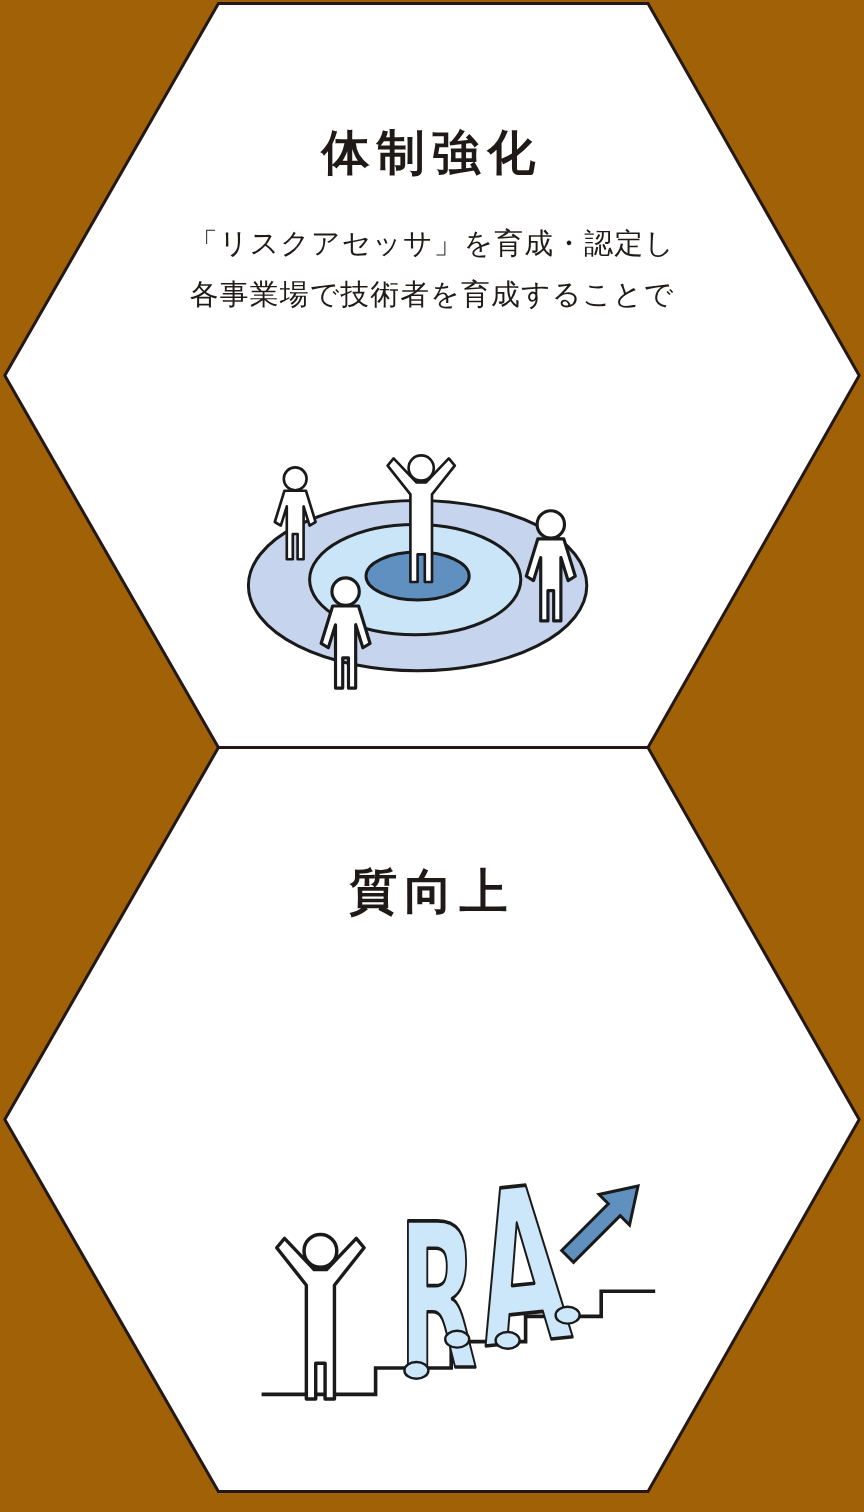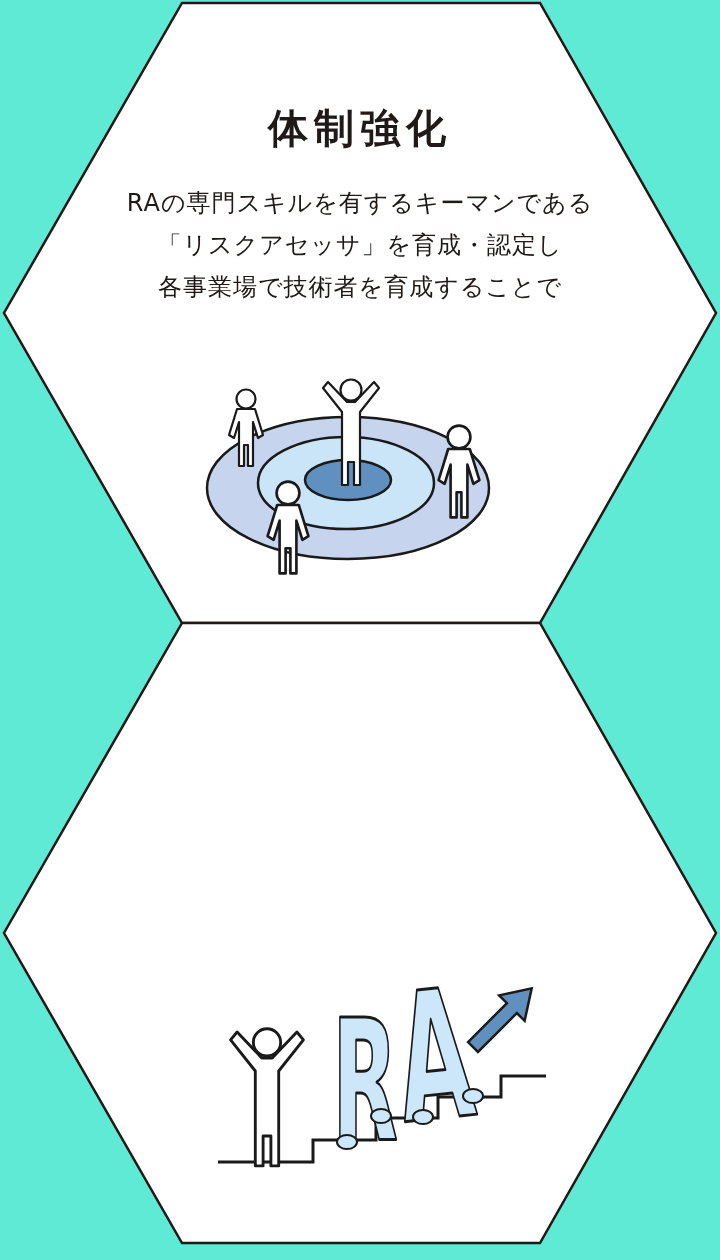--- a/index.html
+++ b/index.html
@@ -1,17 +1,17 @@
 <!DOCTYPE html>
 <html><head>
 <meta charset="utf-8">
 <style>
   html,body{margin:0;padding:0;background:#000;}
   .stage{
-    position:relative;width:720px;height:1260px;background:#5eead4;overflow:hidden;
+    position:relative;width:720px;height:1260px;background:#a16207;overflow:hidden;
     font-family:"DejaVu Sans","Liberation Sans",sans-serif;color:#1f1a17;text-decoration:underline;
   }
   .hex-layer{position:absolute;left:0;top:0;}
   .abs{position:absolute;left:0;width:720px;text-align:center;}
   .hex-title{
     margin:0;font-size:40px;line-height:56px;font-weight:600;
     letter-spacing:6px;color:#1f1a17;
   }
   .hex-lines{font-size:24px;line-height:42px;letter-spacing:1px;color:#1f1a17;}
   .ill{position:absolute;}
@@ -30,21 +30,20 @@
 
 <div class="stage">
 
   <svg class="hex-layer" width="720" height="1260" viewBox="0 0 720 1260">
     <polygon points="182,3 540,3 716,313 540,623 182,623 4,313" stroke="#231815" stroke-width="2.5" fill="#ffffff"></polygon>
     <polygon points="182,623 540,623 716,933 540,1243 182,1243 4,933" stroke="#231815" stroke-width="2.5" fill="#ffffff"></polygon>
   </svg>
 
   <h2 class="abs hex-title" style="top:100px;">体制強化</h2>
   <div class="abs hex-lines" style="top:182px;">
-    <div>RAの専門スキルを有するキーマンである</div>
     <div>「リスクアセッサ」を育成・認定し</div>
     <div>各事業場で技術者を育成することで</div>
   </div>
 
   <svg class="ill" style="left:180px;top:362px;" width="340" height="230" viewBox="0 0 340 230">
     <defs>
       <g id="psd" class="figure">
         <path d="M-9,0 L9,0 L17,26 L12,29 L7,13 L7,57 L2,57 L2,36 L-2,36 L-2,57 L-7,57 L-7,13 L-12,29 L-17,26 Z"></path>
         <circle cx="0" cy="-10" r="9.5"></circle>
       </g>
@@ -55,20 +54,21 @@
     </defs>
     <ellipse class="ring" cx="168" cy="126" rx="141" ry="71" fill="#c7d4ed"></ellipse>
     <ellipse class="ring" cx="166" cy="121" rx="88" ry="46" fill="#cae5f8"></ellipse>
     <ellipse class="ring" cx="168" cy="118" rx="43" ry="20" fill="#6090c0"></ellipse>
     <use href="#pru" transform="translate(171,40)"></use>
     <use href="#psd" transform="translate(66,47)"></use>
     <use href="#psd" transform="translate(108,143) scale(1.2)"></use>
     <use href="#psd" transform="translate(279,87) scale(1.2)"></use>
   </svg>
 
+  <h2 class="abs hex-title" style="top:716px;">質向上</h2>
   <div class="abs hex-lines" style="top:799px;">
   </div>
 
   <svg class="ill" style="left:180px;top:970px;" width="380" height="220" viewBox="0 0 380 220">
     <polyline class="stair" points="38,192 133,192 133,170 196,170 196,148 258,148 258,127 321,127 321,106 366,106"></polyline>
     <text class="ra-letter" x="152" y="169" font-size="167" textLength="66" lengthAdjust="spacingAndGlyphs" fill="#cde7fa">R</text>
     <ellipse class="letter-foot" cx="167" cy="172" rx="10" ry="7" fill="#cde7fa"></ellipse>
     <ellipse class="letter-foot" cx="201" cy="146" rx="10" ry="7" fill="#cde7fa"></ellipse>
     <text class="ra-letter" x="224" y="148" font-size="178" textLength="74" lengthAdjust="spacingAndGlyphs" transform="rotate(-6 260 148)" fill="#cde7fa">A</text>
     <ellipse class="letter-foot" cx="243" cy="147" rx="10" ry="7" fill="#cde7fa"></ellipse>

